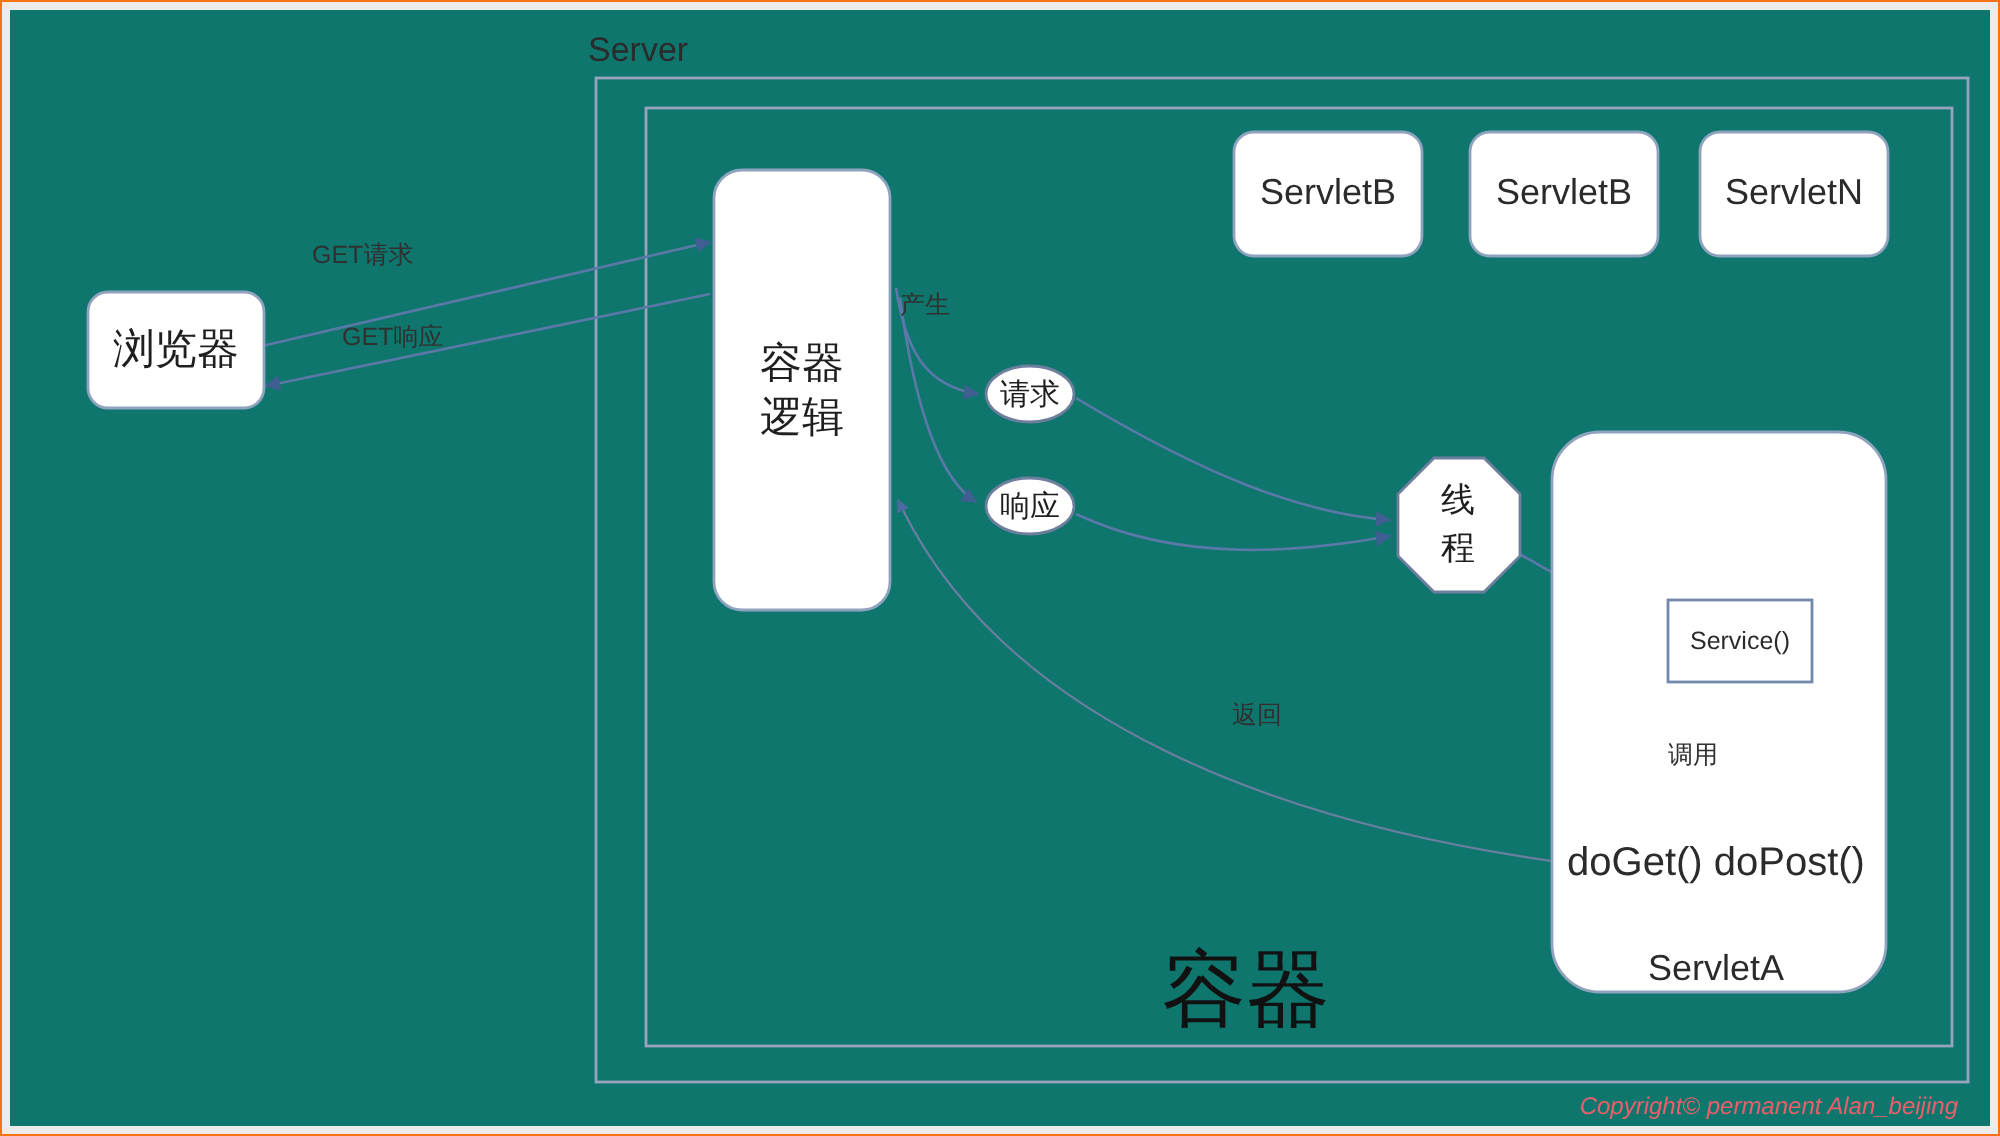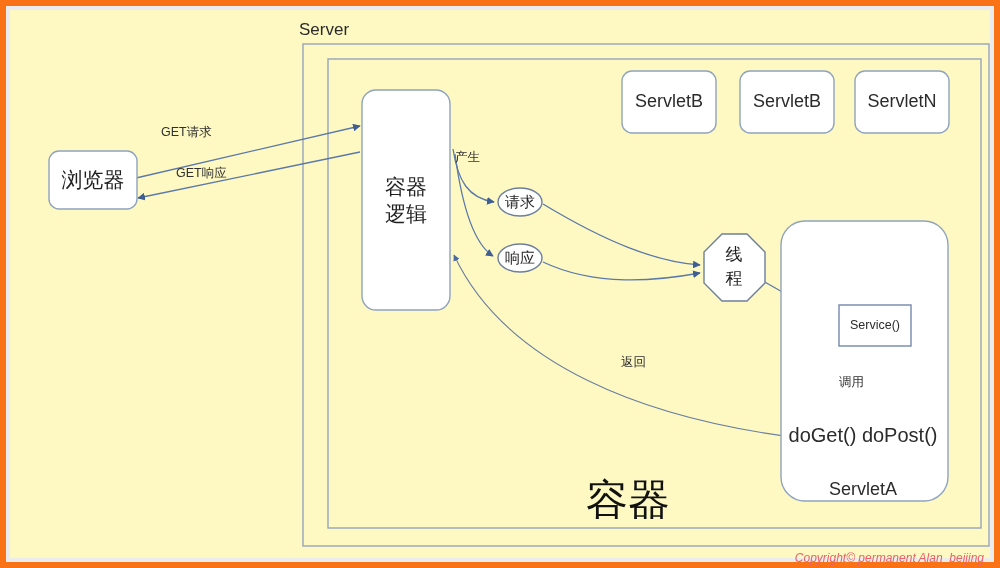--- a/index.html
+++ b/index.html
@@ -11,23 +11,23 @@
   body {
     width: 1000px;
     height: 568px;
     font-family: "Liberation Sans", "DejaVu Sans", sans-serif;
     overflow: hidden;
   }
   #canvas {
     position: relative;
     width: 1000px;
     height: 568px;
-    background: #fef9c3;
+    background: #0f766e;
     box-sizing: border-box;
-    border: 6px solid #f97316;
+    border: 1px solid #f97316;
     box-shadow: inset 0 0 0 4px #ececec;
   }
   #canvas svg {
     position: absolute;
     left: 0;
     top: 0;
     width: 1000px;
     height: 568px;
   }
   text { font-family: "Liberation Sans", "DejaVu Sans", sans-serif; }

